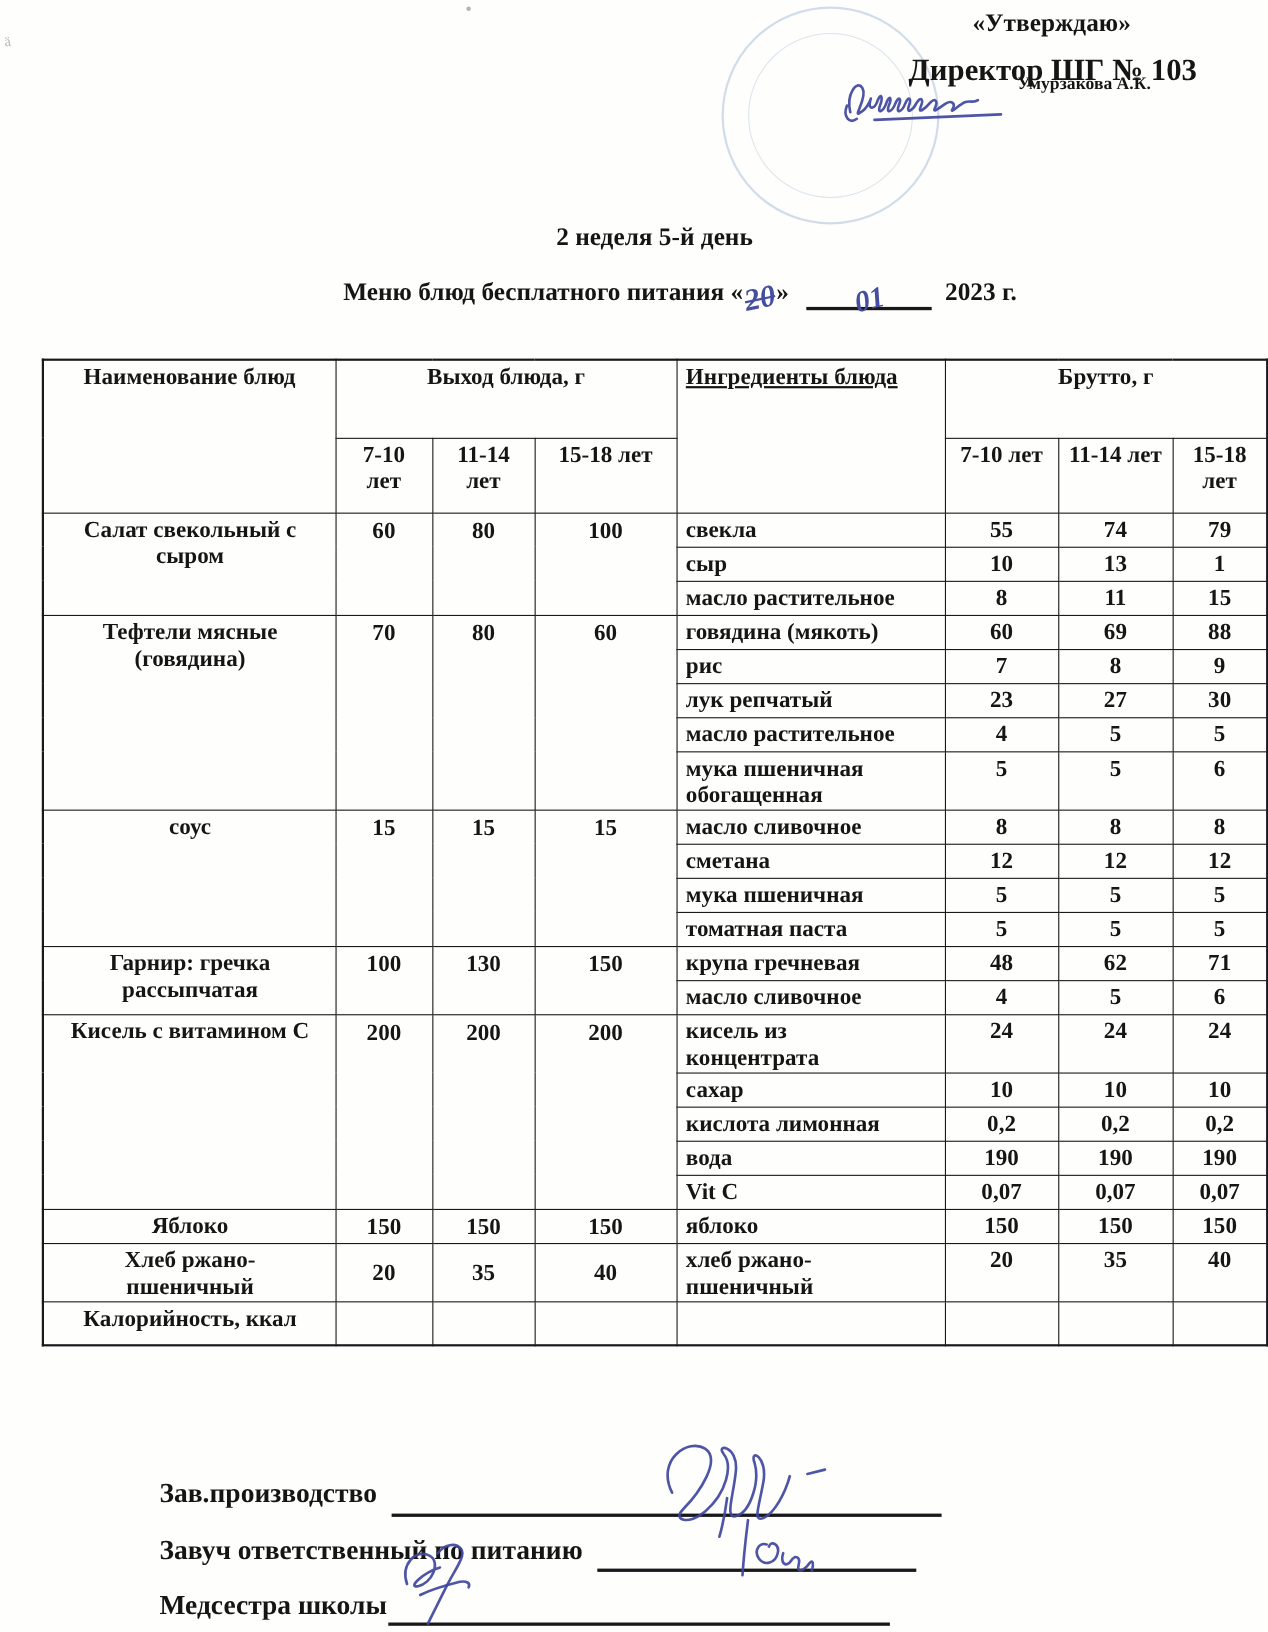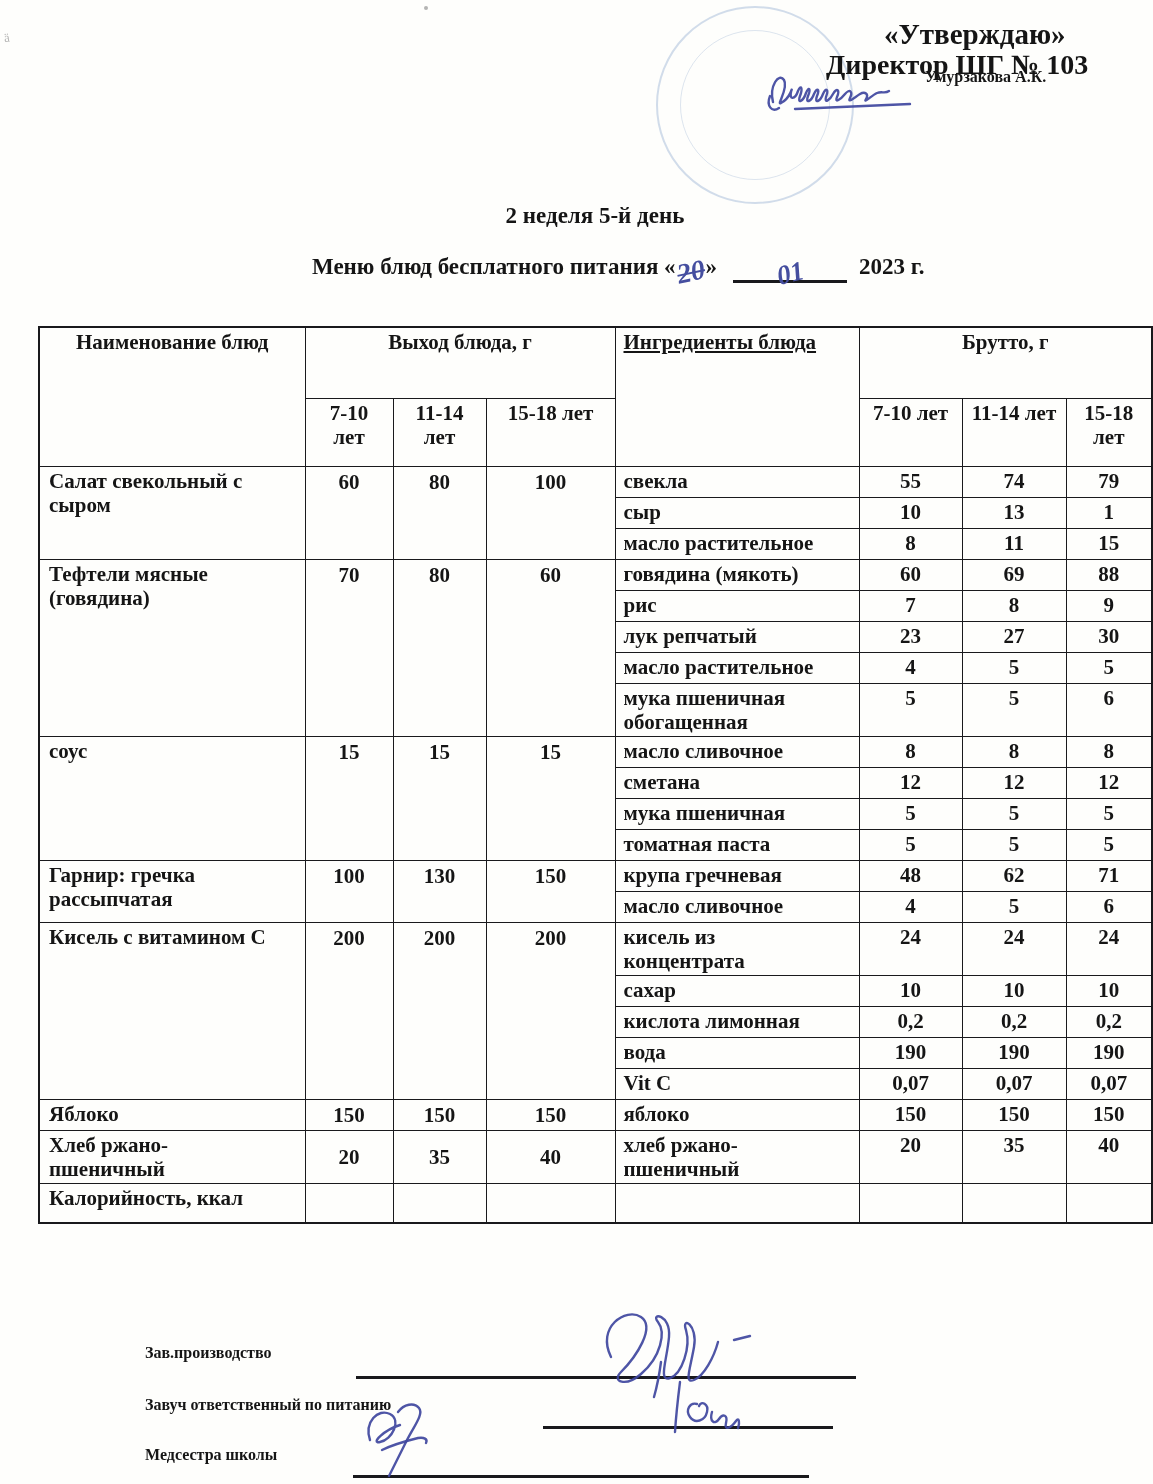--- a/index.html
+++ b/index.html
@@ -15,21 +15,21 @@
   .corner-mark { left:4px; top:30px; font-size:13px; color:#8f8f8f; opacity:.65; transform:rotate(-8deg); }
   .speck { left:424px; top:6px; width:4px; height:4px; border-radius:50%; background:#777; opacity:.55; }
 
   
   .stamp { left:656px; top:6px; width:194px; height:194px; border-radius:50%;
            border:2px solid rgba(122,154,198,.34); }
   .stamp::after { content:""; position:absolute; left:22px; top:22px; right:22px; bottom:22px;
                   border-radius:50%; border:1.5px solid rgba(122,154,198,.26); }
 
   
-  .approve-word { left:884px; top:18px;  font-size:29px; font-weight:bold; }
+  .approve-word { left:884px; top:8px;  font-size:23px; font-weight:bold; }
   .director     { left:826px; top:49px; font-size:28px; font-weight:bold; }
   .director-name{ left:925px; top:68px; font-size:16px; font-weight:bold; }
   .director-sig { left:764px; top:66px; }
 
   
   .title-week { left:0; top:203px; width:1190px; text-align:center; font-size:23px; font-weight:bold; }
   .title-menu { left:312px; top:249px; font-size:23px; font-weight:bold; white-space:nowrap; }
   .hw { color:#454e9f; font-style:italic; font-weight:bold; display:inline-block; }
   .hw-day { font-size:28px; transform:rotate(-12deg); position:relative; top:7px; margin:0 1px;
             text-decoration:line-through; text-decoration-thickness:2px; }
@@ -47,25 +47,25 @@
   .menu thead tr.h1 { height:71px; }
   .menu thead tr.h2 { height:68px; }
   .name-h  { vertical-align:middle; text-align:center; }
   .group-h { text-align:center; padding-top:6px; }
   .ing-h   { text-align:left; padding-top:6px;text-decoration:underline; }
   .age-h   { vertical-align:middle; text-align:center; padding:2px 12px; line-height:27px; }
   .menu tbody tr { height:31px; }
   .menu tbody tr.cal-row { height:40px; }
   td.num  { text-align:center; padding:2px 3px; }
   td.out  { padding-top:3px; }
-  td.dish { padding-left:9px; }
+  td.dish { padding-left:9px;text-align:center; }
   td.v-mid{ vertical-align:middle; }
 
   
-  .so-label { font-size:16px; font-weight:bold; }
+  .so-label { font-size:25px; font-weight:bold; }
   .so-line  { border-top:3px solid #19191c; height:0; }
   .lbl-1 { left:145px; top:1344px; }
   .lbl-2 { left:145px; top:1396px; }
   .lbl-3 { left:145px; top:1446px; }
   .line-1 { left:356px; top:1376px; width:500px; }
   .line-2 { left:543px; top:1426px; width:290px; }
   .line-3 { left:353px; top:1475px; width:456px; }
   .sig-1 { left:566px; top:1302px; }
   .sig-2 { left:652px; top:1378px; }
   .sig-3 { left:348px; top:1392px; }

